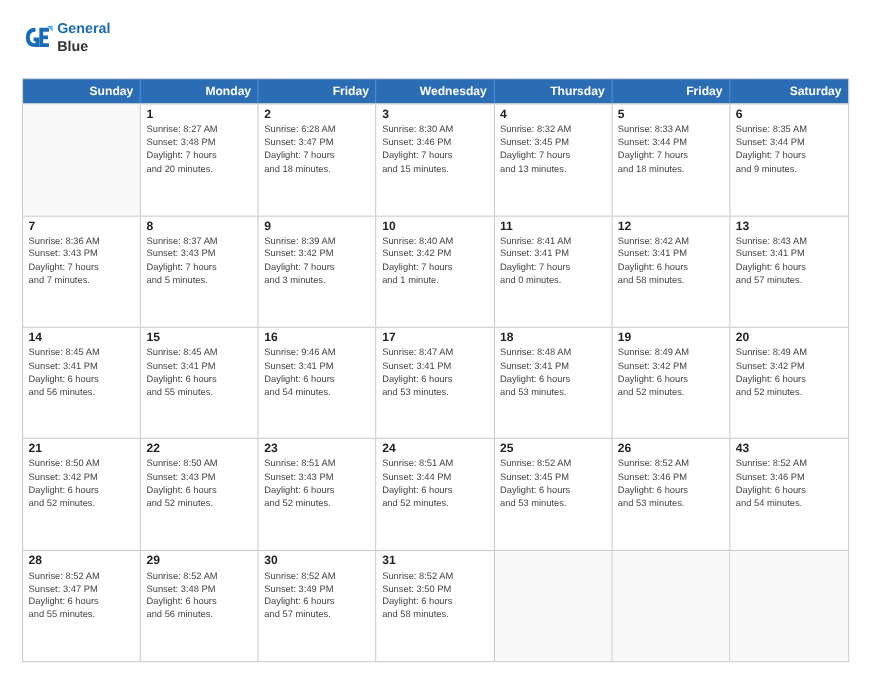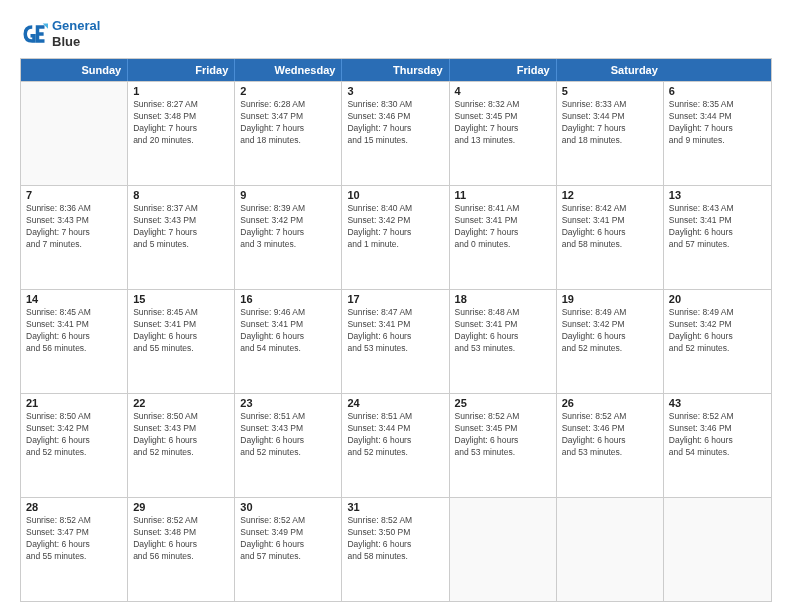--- a/index.html
+++ b/index.html
@@ -14,21 +14,21 @@
       width: 792px;
       height: 612px;
       padding: 18px 20px 10px 20px;
       display: flex;
       flex-direction: column;
     }
     .header {
       display: flex;
       justify-content: space-between;
       align-items: flex-start;
-      margin-bottom: 9px;
+      margin-bottom: 22px;
     }
     .logo {
       display: flex;
       align-items: center;
       gap: 4px;
     }
     .logo-text {
       font-size: 13px;
       font-weight: bold;
       color: #333;
@@ -125,20 +125,21 @@
     </div>
     <div class="title-block">
       <div class="main-title"></div>
       <div class="sub-title"></div>
     </div>
   </div>
 
   <div class="calendar">
     <div class="cal-header">
     <div class="cal-header-cell">Sunday</div>
+        <div class="cal-header-cell">Monday</div>
         <div class="cal-header-cell">Friday</div>
         <div class="cal-header-cell">Wednesday</div>
         <div class="cal-header-cell">Thursday</div>
         <div class="cal-header-cell">Friday</div>
         <div class="cal-header-cell">Saturday</div>
       </div>
     <div class="cal-body">
     <div class="cal-row">
           <div class="cal-cell empty"></div>
           <div class="cal-cell">

